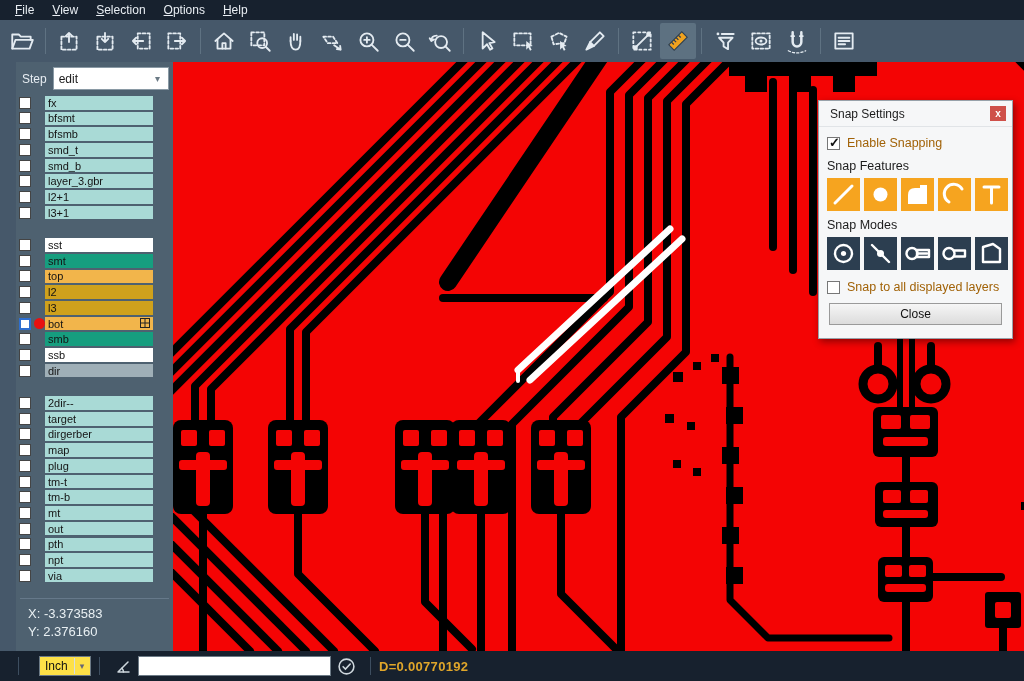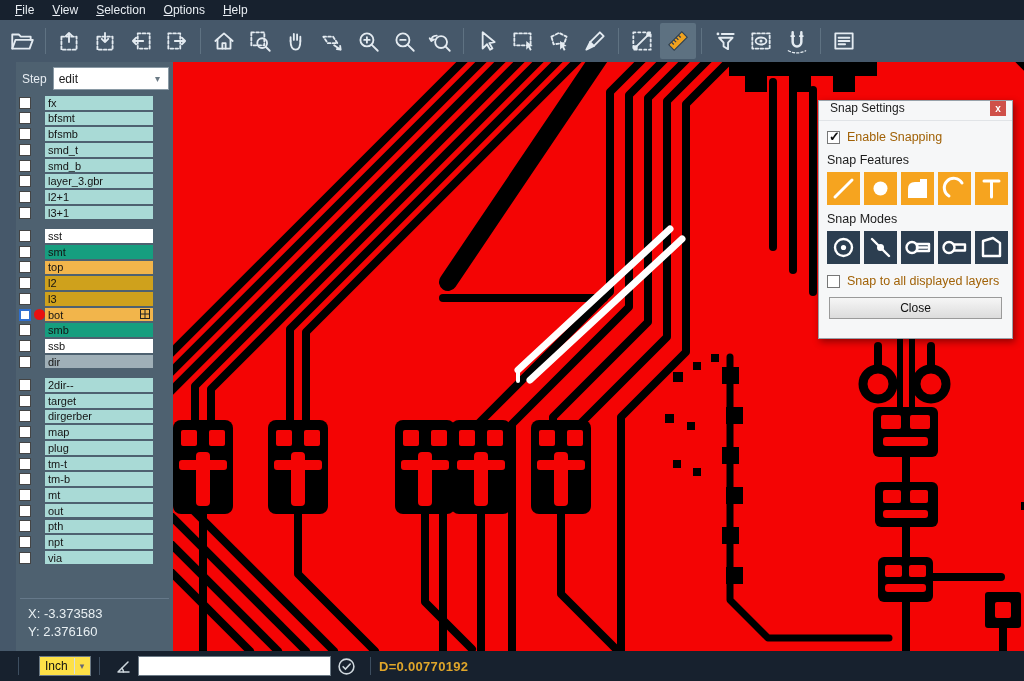--- a/index.html
+++ b/index.html
@@ -23,21 +23,21 @@
   .sidebar{width:157px;height:589px;background:#4e6170;position:relative;display:flex;flex-direction:column;}
   .canvas-wrap{position:relative;width:867px;height:589px;background:#f40404;overflow:hidden;}
 
   
   .step-row{height:33px;display:flex;align-items:center;padding:0 4px 0 6px;}
   .step-label{color:#e7edf2;font-size:12px;margin-right:6px;}
   .step-select{flex:1;height:23px;background:#fff;border:1px solid #8a9aa5;display:flex;align-items:center;font-size:12px;color:#1a1a1a;padding-left:5px;position:relative;}
   .step-chev{position:absolute;right:2px;top:2px;bottom:2px;width:17px;display:flex;align-items:center;justify-content:center;color:#6b7a85;font-size:10px;}
   .layer-list{padding-top:1px;}
   .layer-row{height:13.5px;margin-bottom:2.2px;display:flex;align-items:center;position:relative;}
-  .layer-row.gap{margin-top:10px;}
+  .layer-row.gap{margin-top:19px;}
   .cb{width:12px;height:12px;background:#fff;border:1px solid #444;margin-left:3px;flex:none;}
   .cb.sel{border:2px solid #2f6fd0;}
   .dot{width:11px;height:11px;border-radius:50%;background:#e81010;position:absolute;left:18px;top:1px;}
   .swatch{margin-left:14px;width:108px;height:13.5px;font-size:11px;color:#141414;display:flex;align-items:center;padding:0 3px 0 3px;overflow:hidden;white-space:nowrap;}
   .swatch .grid-ic{margin-left:auto;}
   .sw-teal{background:#a9dad6;}
   .sw-white{background:#ffffff;}
   .sw-green{background:#169e7f;}
   .sw-orange{background:#f2b54b;}
   .sw-gold{background:#cfa11c;}
@@ -49,21 +49,21 @@
   .statusbar{position:absolute;left:0;top:651px;width:1024px;height:30px;background:#17212e;display:flex;align-items:center;}
   .ssep{width:1px;height:18px;background:#3d4e60;margin:0 8px;}
   .unit-box{width:52px;height:20px;background:#fde047;border:1px solid #6c7a86;display:flex;align-items:center;font-size:12px;color:#111;padding-left:5px;position:relative;margin-left:12px;}
   .unit-chev{position:absolute;right:1px;top:1px;bottom:1px;width:15px;display:flex;align-items:center;justify-content:center;color:#667;font-size:9px;border-left:1px solid #d7dde2;}
   .meas-input{width:193px;height:20px;background:#fff;border:1px solid #6c7a86;font-size:12px;padding:0 4px;color:#111;}
   .dist{color:#e0a62a;font-size:13px;font-weight:bold;letter-spacing:.3px;}
   .sicon{display:flex;align-items:center;justify-content:center;margin:0 6px;}
 
   
   .dialog{position:absolute;left:805px;top:100px;width:195px;height:239px;background:#f6f7f8;border:1px solid #98a2aa;box-shadow:2px 3px 7px rgba(0,0,0,.4);}
-  .dlg-title{height:20px;display:flex;padding:0 6px 0 11px;border-bottom:1px solid #e1e4e7;}
+  .dlg-title{height:26px;display:flex;align-items:center;padding:0 6px 0 11px;border-bottom:1px solid #e1e4e7;}
   .dlg-title-text{font-size:12px;color:#1c1c1c;flex:1;}
   .dlg-close{width:16px;height:15px;background:#cf5049;color:#fff;font-size:10px;font-weight:bold;display:flex;align-items:center;justify-content:center;line-height:1;}
   .dlg-body{padding:9px 8px 0 8px;}
   .chk-row{display:flex;align-items:center;margin-bottom:9px;}
   .chk{width:13px;height:13px;background:#fff;border:1px solid #777;margin-right:7px;position:relative;flex:none;}
   .chk.checked::after{content:"\2713";position:absolute;left:1px;top:-3px;font-size:13px;color:#111;font-weight:bold;}
   .chk-label{font-size:12.5px;color:#a16207;}
   .sec-label{font-size:12.5px;color:#1c1c1c;margin:2px 0 5px 0;}
   .btn-row{display:flex;gap:4px;margin-bottom:7px;}
   .sq-btn{width:33px;height:33px;display:flex;align-items:center;justify-content:center;}

